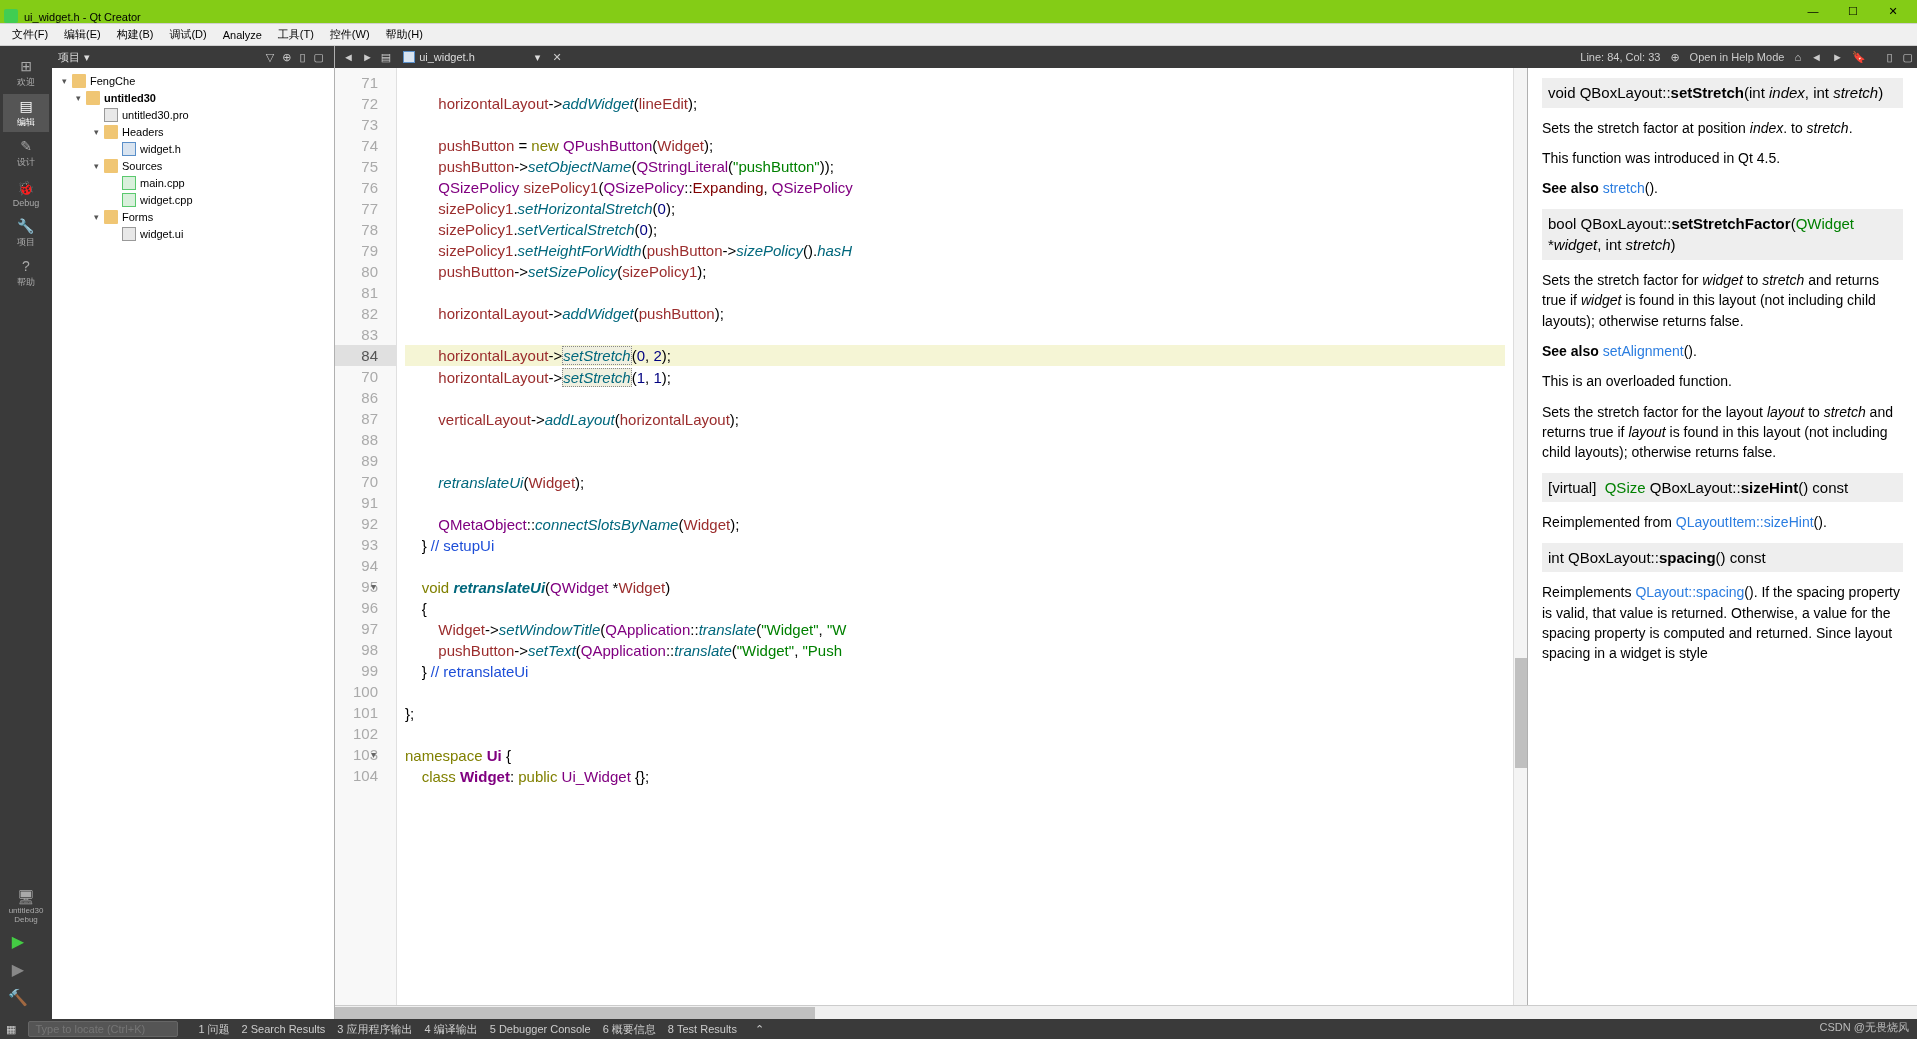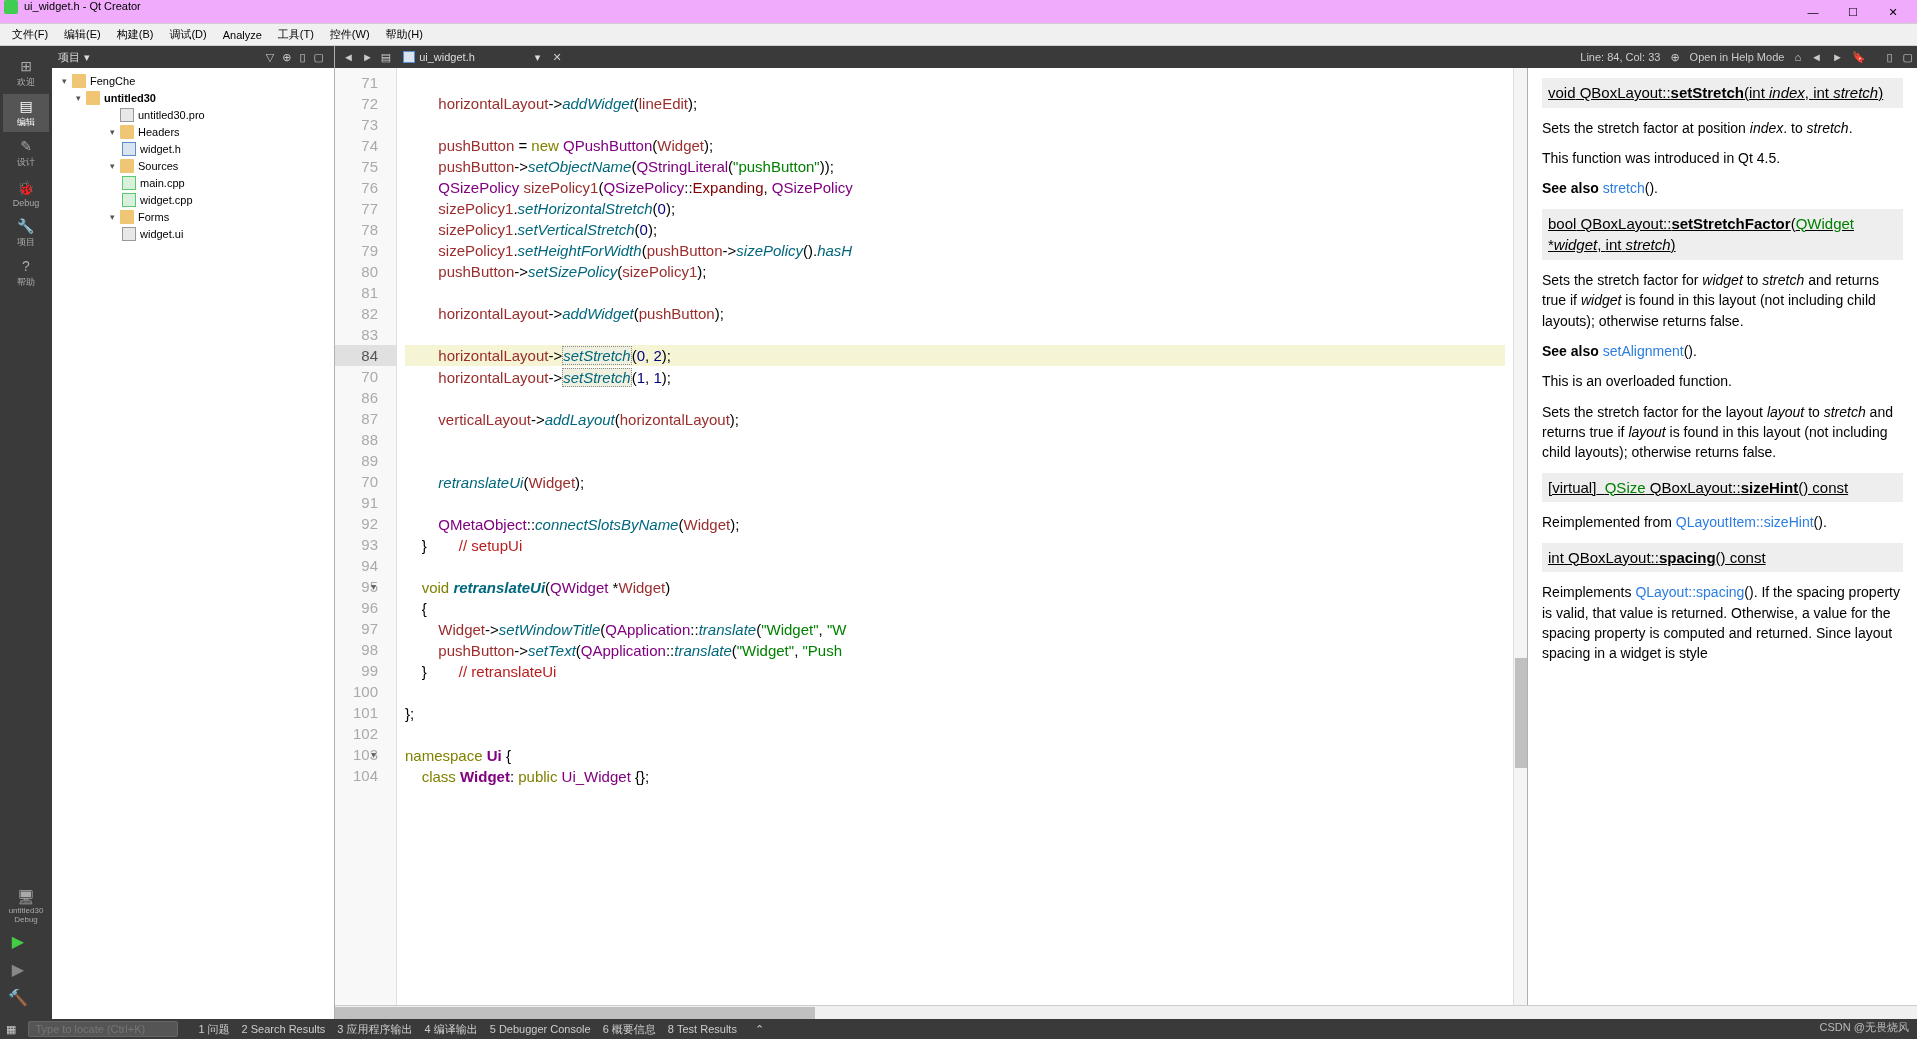--- a/index.html
+++ b/index.html
@@ -1,37 +1,37 @@
 <!DOCTYPE html>
 <html><head>
 <meta charset="utf-8">
 <style>
 * { margin: 0; padding: 0; box-sizing: border-box; font-family: "Segoe UI", Tahoma, sans-serif; }
 body { background: #f0f0f0; font-size: 12px; overflow: hidden; }
-.title-bar { height: 24px; background: #f0abfc; display: flex; align-items: flex-start; padding: 0 4px; border-bottom: 1px solid #d0d0d0; }
+.title-bar { height: 24px; background: #84cc16; display: flex; align-items: flex-end; padding: 0 4px; border-bottom: 1px solid #d0d0d0; }
 .title-bar .qt-icon { width: 14px; height: 14px; background: #41cd52; border-radius: 2px; margin-right: 6px; }
 .title-text { flex: 1; font-size: 11px; }
 .win-controls { display: flex; }
 .win-btn { width: 40px; height: 24px; display: flex; align-items: center; justify-content: center; font-size: 11px; cursor: default; }
 .menu-bar { height: 22px; background: #f0f0f0; display: flex; align-items: center; padding: 0 4px; border-bottom: 1px solid #d0d0d0; }
 .menu-item { padding: 2px 8px; font-size: 11px; }
 .main { display: flex; height: calc(100vh - 24px - 22px - 20px); }
 .side-nav { width: 52px; background: #3a3a3a; display: flex; flex-direction: column; align-items: center; padding-top: 8px; }
 .nav-item { width: 46px; height: 38px; display: flex; flex-direction: column; align-items: center; justify-content: center; color: #aaa; font-size: 9px; padding: 2px 0; margin-bottom: 2px; }
 .nav-item.active { background: #555; color: #fff; }
 .nav-icon { width: 18px; height: 18px; margin-bottom: 1px; display:flex; align-items:center; justify-content:center; font-size:14px; }
 .nav-bottom { margin-top: auto; margin-bottom: 8px; }
 .project-panel { width: 283px; background: #fff; border-right: 1px solid #b0b0b0; display: flex; flex-direction: column; }
 .panel-header { height: 22px; background: #3a3a3a; color: #ddd; display: flex; align-items: center; padding: 0 6px; font-size: 11px; }
 .panel-header .spacer { flex: 1; }
 .panel-tool { padding: 0 4px; font-size: 11px; color: #ccc; }
 .tree { padding: 4px 0; font-size: 11px; }
 .tree-item { display: flex; align-items: center; padding: 1px 4px 1px 10px; height: 17px; }
 .tree-item.depth1 { padding-left: 24px; }
-.tree-item.depth2 { padding-left: 58px; }
+.tree-item.depth2 { padding-left: 42px; }
 .tree-item.depth3 { padding-left: 60px; }
 .tree-arrow { width: 10px; font-size: 9px; color: #555; }
 .tree-icon { width: 14px; height: 14px; margin-right: 4px; display: inline-block; }
 .folder-icon { background: #f0c674; border-radius: 1px; }
 .file-icon { background: #e8e8e8; border: 1px solid #999; }
 .h-icon { background: #d9e4f0; border: 1px solid #5a8fc9; }
 .cpp-icon { background: #d9f0dc; border: 1px solid #5ac96e; }
 .bold { font-weight: bold; }
 .editor-area { flex: 1; display: flex; flex-direction: column; min-width: 0; background: #fff; }
 .editor-tabs { height: 22px; background: #3a3a3a; display: flex; align-items: center; padding: 0 4px; }
@@ -42,28 +42,28 @@
 .code-container { flex: 1; display: flex; overflow: hidden; }
 .gutter { width: 62px; background: #f8f8f8; color: #aaa; text-align: right; padding: 4px 18px 4px 4px; font-family: Consolas, monospace; font-size: 15px; line-height: 21px; border-right: 1px solid #e0e0e0; position: relative; }
 .gutter .line-num.current { background: #e0e0e0; margin: 0 -18px 0 -4px; padding: 0 18px 0 4px; color: #555; }
 .fold-mark { position: absolute; right: 2px; font-size: 10px; color: #666; }
 .code { flex: 1; padding: 4px 8px; font-family: Consolas, monospace; font-size: 15px; line-height: 21px; white-space: pre; overflow: hidden; }
 .kw { color: #808000; }
 .type { color: #800080; }
 .fn { color: #00677c; font-style: italic; }
 .str { color: #008000; }
 .num { color: #000080; }
-.cmt { color: #b91c1c; margin-left: 28px; }
+.cmt { color: #1d4ed8; }
 .var { color: #9b2d2d; }
 .mem { color: #800000; }
 .current-line { background: #f5f5d5; display: inline-block; width: 100%; }
 .sel { border: 1px dotted #888; background: #f0f0e0; }
 .help-panel { width: 390px; background: #fff; border-left: 1px solid #b0b0b0; display: flex; flex-direction: column; overflow: auto; }
 .help-content { padding: 10px 14px; font-size: 14px; line-height: 1.45; }
-.help-sig { font-family: Arial; background: #eeeeee; padding: 4px 6px; margin-bottom: 10px; font-size: 15px; text-decoration: underline; }
+.help-sig { font-family: Arial; background: #eeeeee; padding: 4px 6px; margin-bottom: 10px; font-size: 15px; }
 .help-sig .rt { color: #000; }
 .help-sig .mth { font-weight: bold; }
 .help-sig .prm { font-style: italic; }
 .help-sig .ptype { color: #008000; font-weight: normal; }
 .help-p { margin-bottom: 10px; }
 .help-p .em { font-style: italic; }
 .help-p .link { color: #2b7de0; }
 .help-p .code-inline { font-family: Liberation Sans, sans-serif; }
 .help-p .bold { font-weight: bold; }
 .hscroll { height: 14px; background: #f0f0f0; border-top: 1px solid #ccc; position: relative; }

